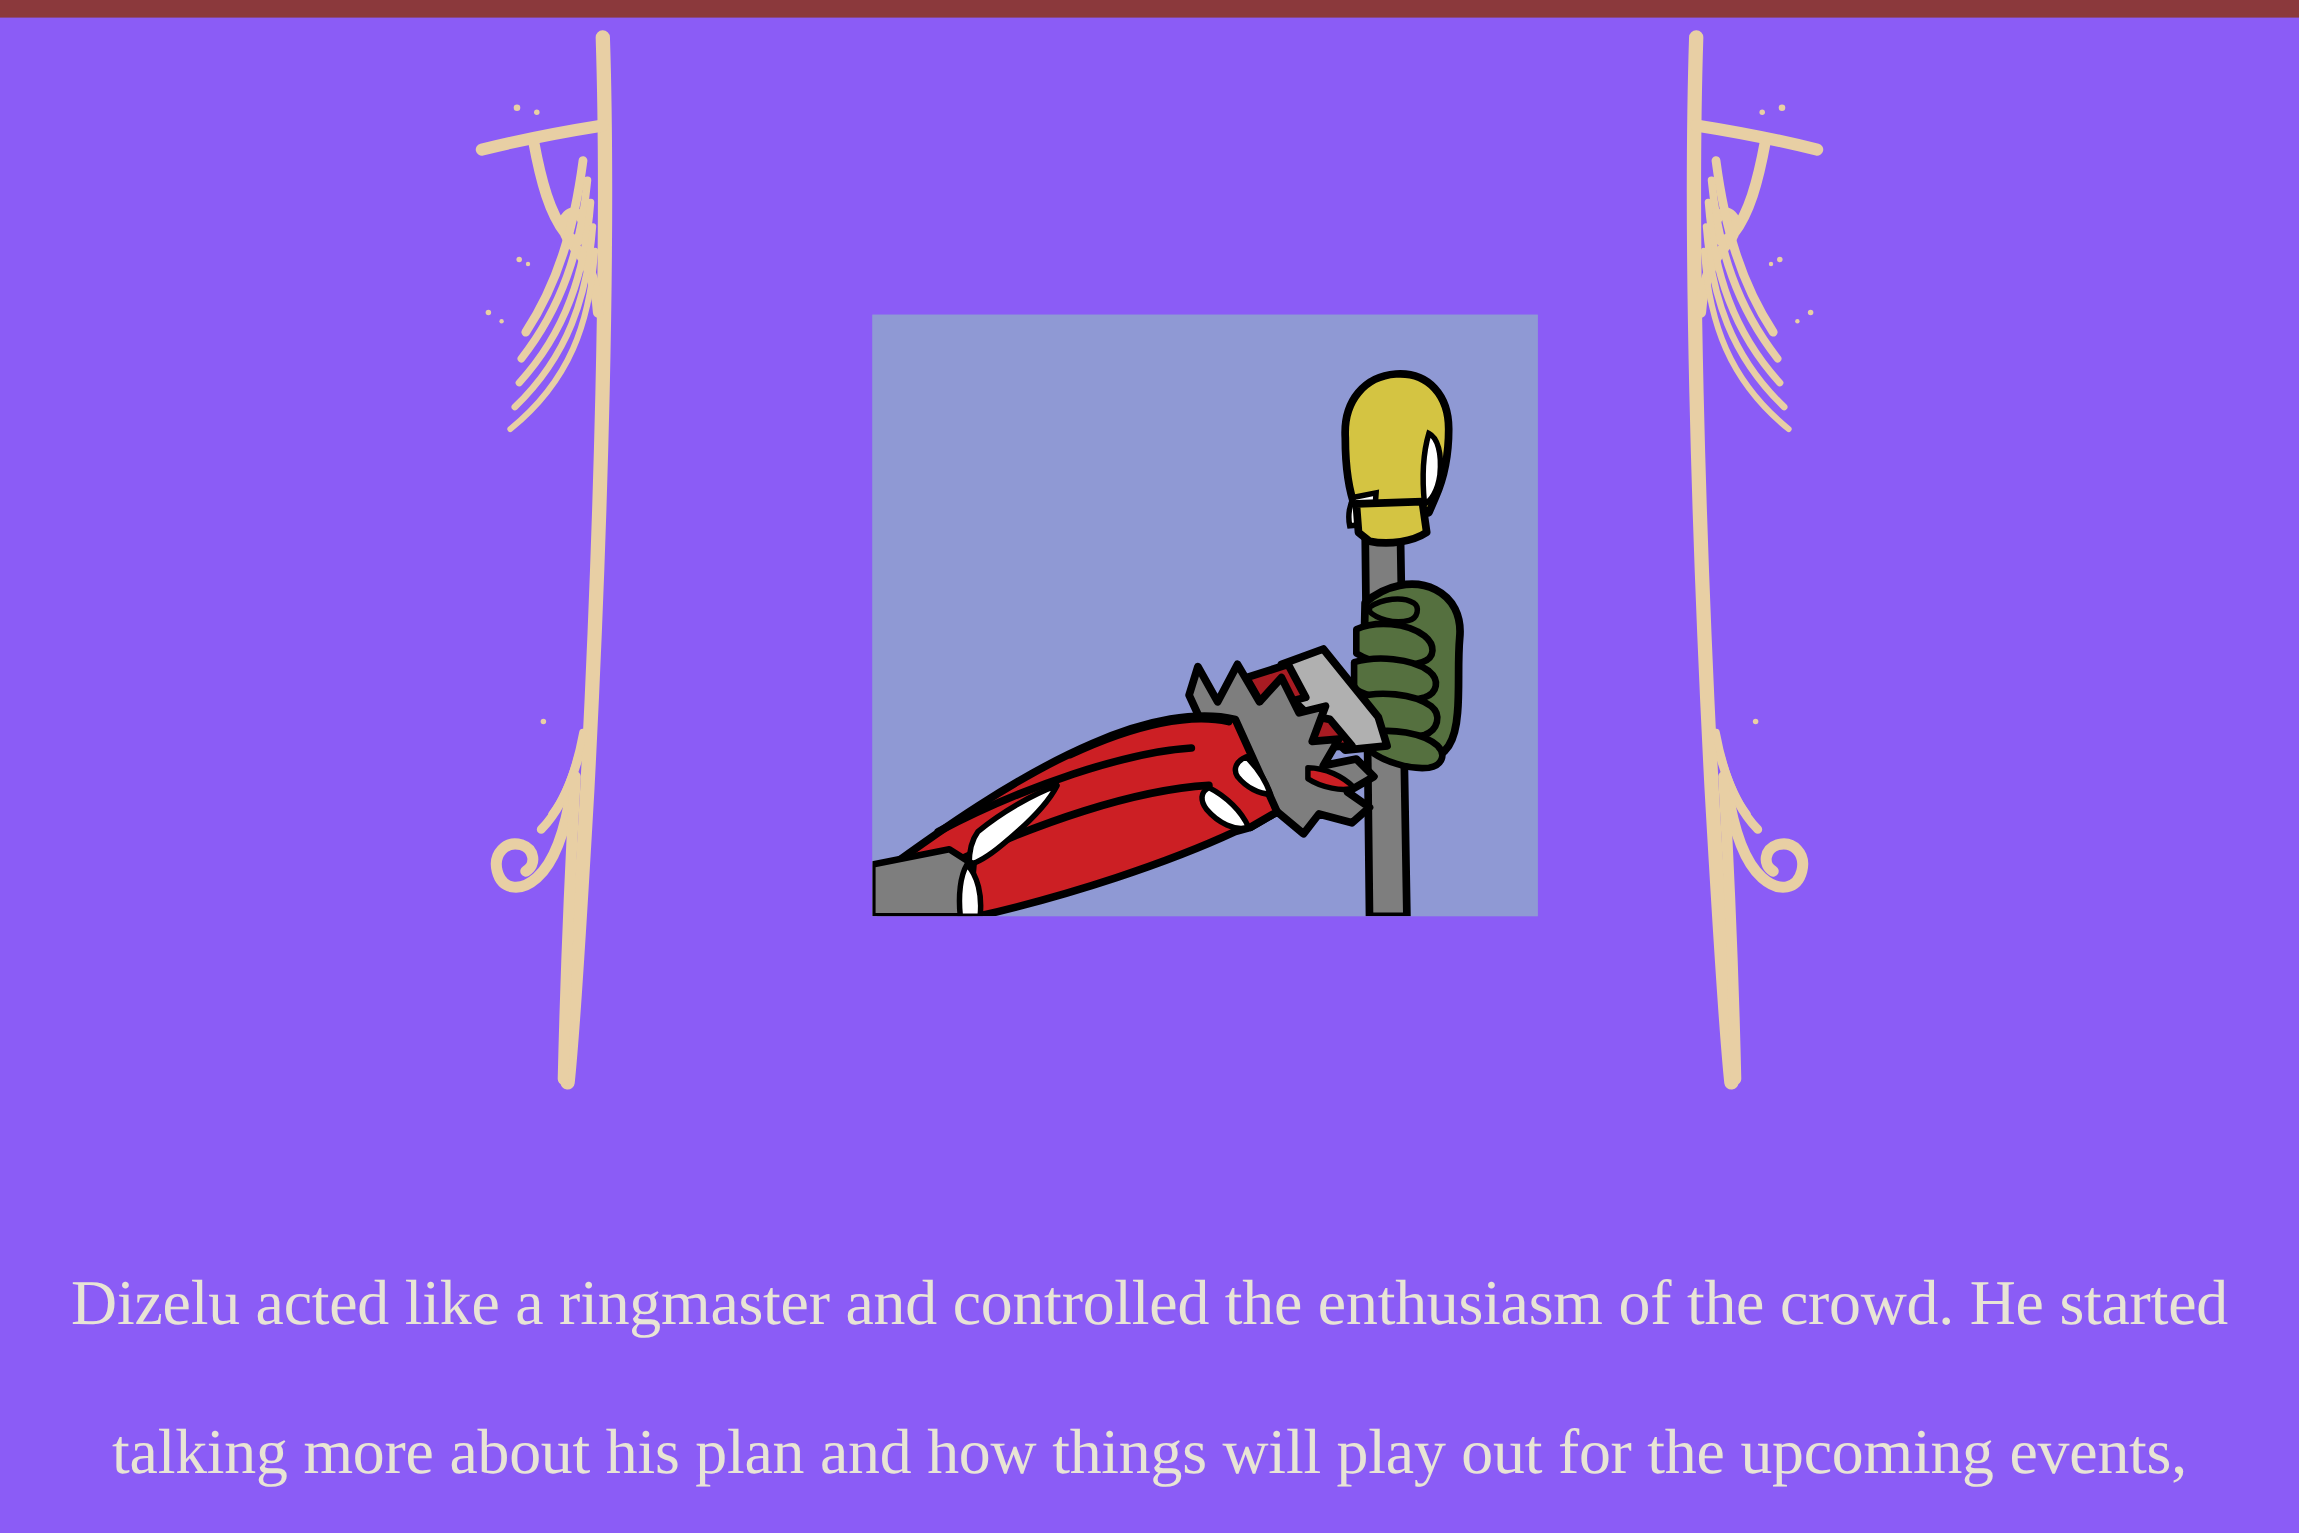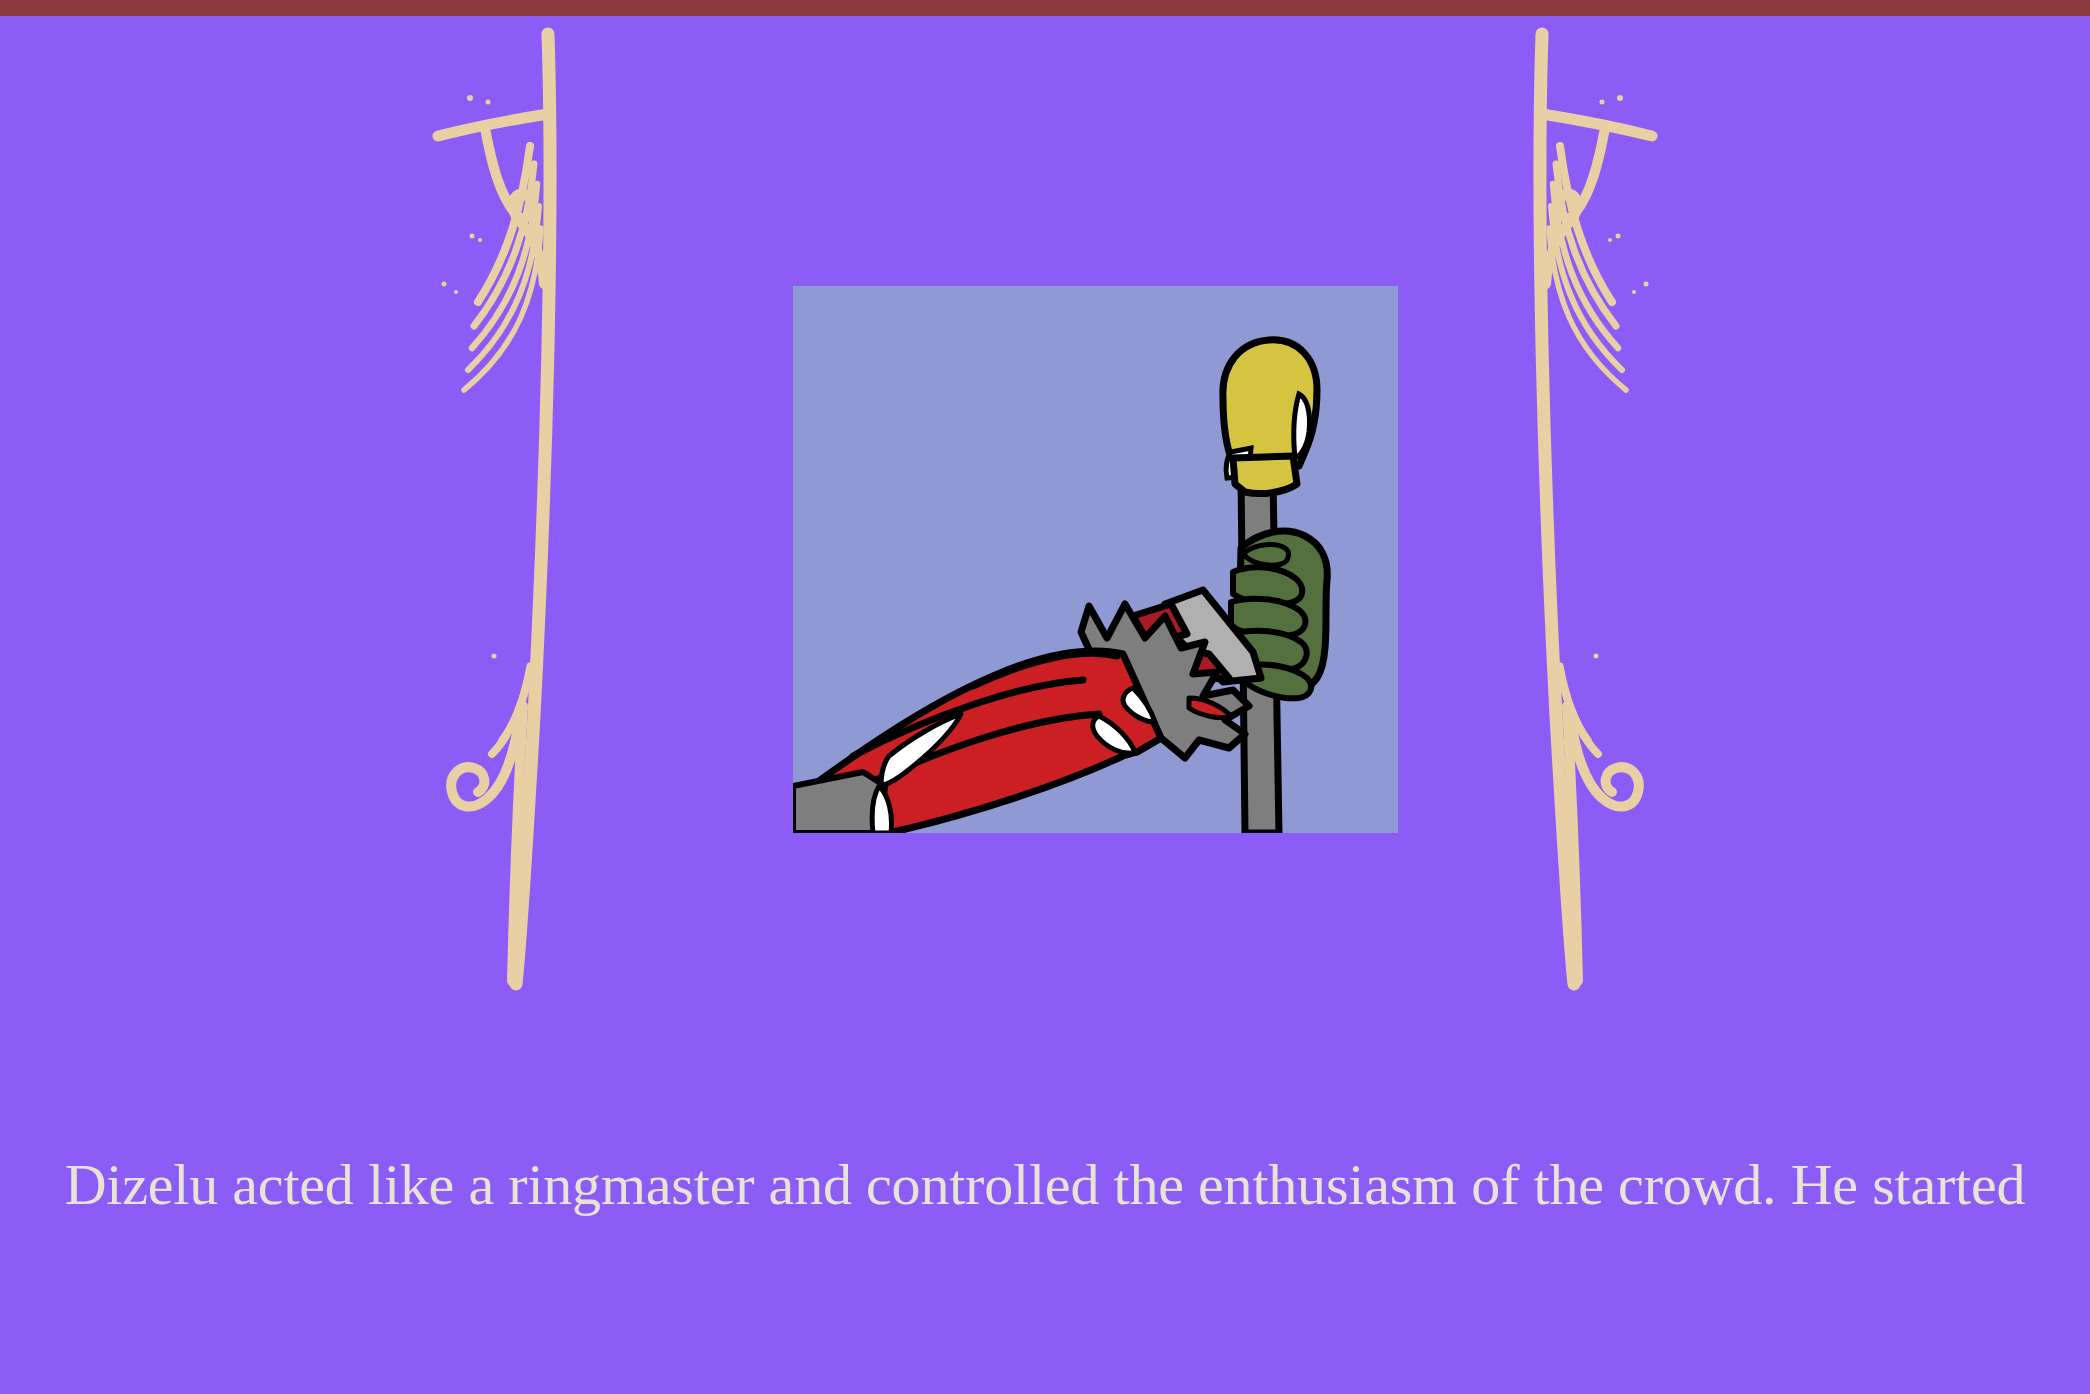--- a/index.html
+++ b/index.html
@@ -200,16 +200,17 @@
                  C298 442 298 434 306 430 Z" fill="#FFFFFF" stroke="#000000" stroke-width="5" stroke-linejoin="round"></path>
 
         <path d="M0 500 L70 486 L92 500 L88 547 L0 547 Z" fill="#7E7E7E" stroke="#000000" stroke-width="6" stroke-linejoin="round"></path>
         <path d="M86 500 C96 510 100 528 98 547 L80 547 C78 528 80 510 86 500 Z" fill="#FFFFFF" stroke="#000000" stroke-width="5" stroke-linejoin="round"></path>
       </g>
     </svg>
   </div>
 
   <div id="caption">
     <div>Dizelu acted like a ringmaster and controlled the enthusiasm of the crowd. He started</div>
+    <div>talking more about his plan and how things will play out for the upcoming events,</div>
     
   </div>
 
 </div>
 
 </body></html>

